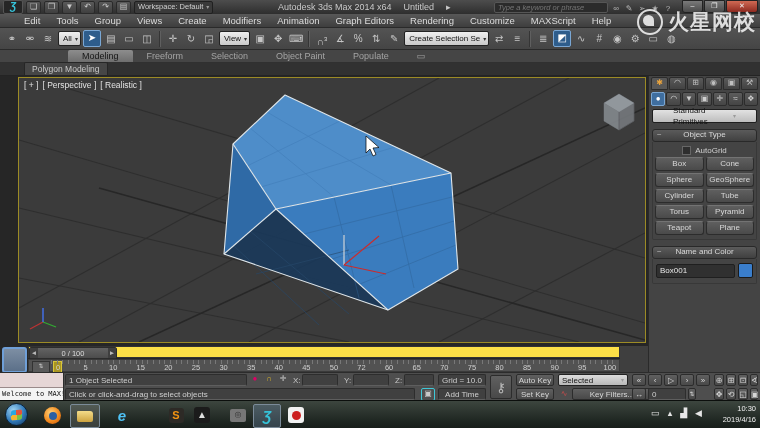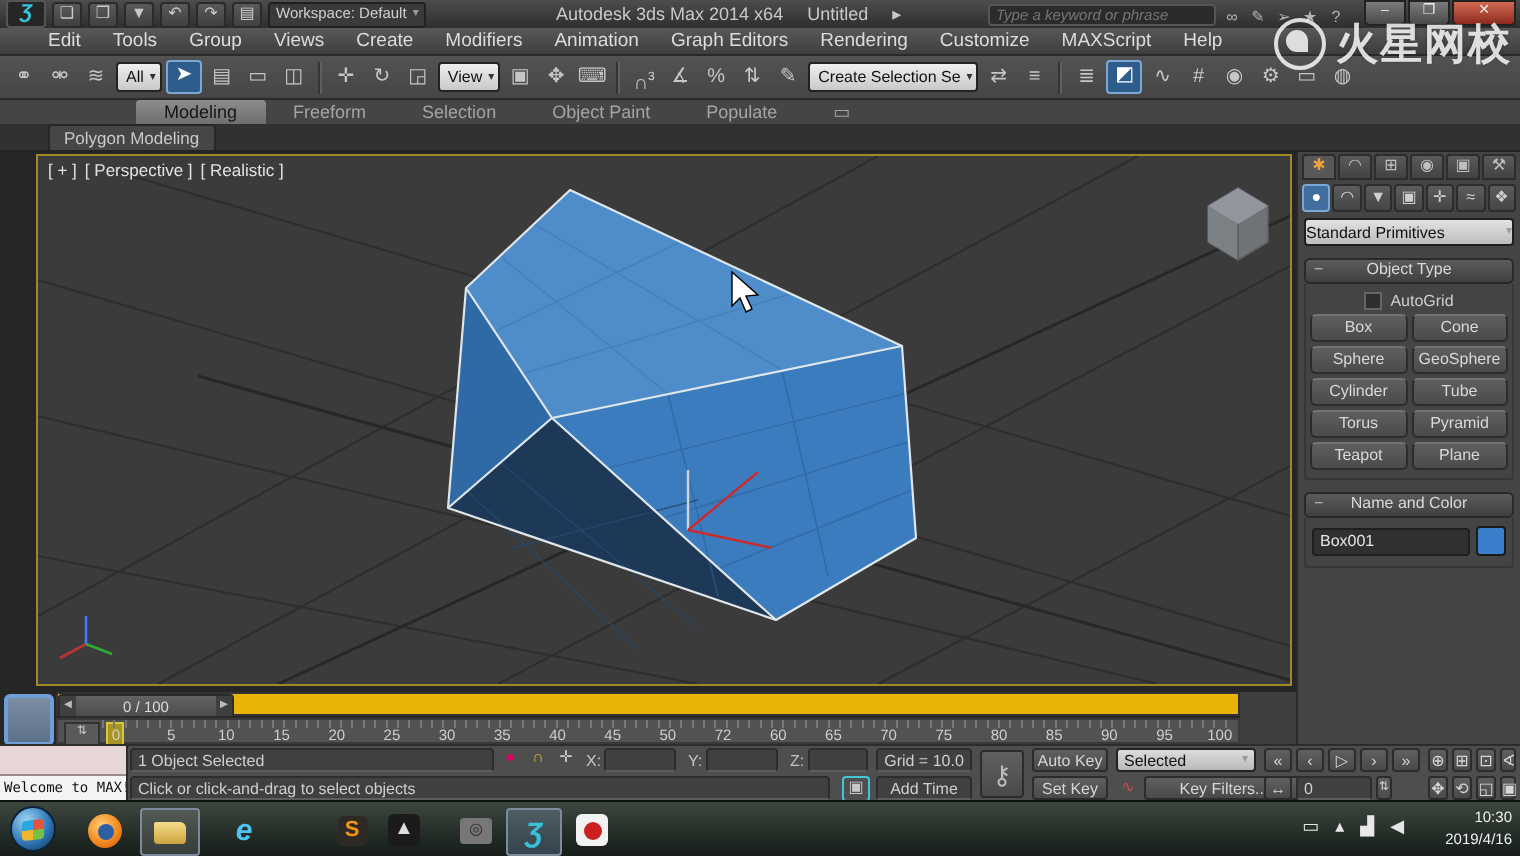--- a/index.html
+++ b/index.html
@@ -60,39 +60,39 @@
   #cmdpanel{left:648px;top:0;width:112px;height:296px;background:#444;border-left:1px solid #2a2a2a;box-sizing:border-box;}
   .ptabs{display:flex;gap:1px;padding:1px 2px;height:12px;}
   .ptab{width:15px;height:11px;background:linear-gradient(#5a5a5a,#424242);border:1px solid #2c2c2c;
     border-radius:2px 2px 0 0;font-size:8px;line-height:10px;text-align:center;color:#bfbfbf;}
   .ptab.active{background:#585858;color:#e8a33d;}
   .pcats{display:flex;gap:1px;padding:2px 2px;height:13px;}
   .pcat{width:13px;height:12px;background:linear-gradient(#5c5c5c,#454545);border:1px solid #2c2c2c;
     border-radius:2px;font-size:8px;line-height:11px;text-align:center;color:#cfcfcf;}
   .pcat.active{background:#3f6e9f;border-color:#7aa7d4;color:#fff;}
   .pdd{margin:2px 3px;height:12px;background:linear-gradient(#e2e2e2,#bdbdbd);border:1px solid #1f1f1f;
-    border-radius:2px;color:#111;font-size:8px;line-height:11px;padding:0 0;display:flex;justify-content:space-between;align-items:center;}
+    border-radius:2px;color:#111;font-size:8px;line-height:11px;padding:0 20px;display:flex;justify-content:space-between;align-items:center;}
   .rollout{margin:6px 3px 0 3px;}
   .rhead{height:11px;background:linear-gradient(#5b5b5b,#404040);border:1px solid #292929;border-radius:3px;
     font-size:8px;color:#d9d9d9;text-align:center;line-height:10px;position:relative;}
   .rhead .rmin{position:absolute;left:4px;top:0;color:#bbb;}
   .rbody{border:1px solid #383838;border-top:none;border-radius:0 0 2px 2px;padding:3px 2px 4px 2px;}
   .agrow{display:flex;align-items:center;gap:4px;justify-content:center;font-size:8px;color:#cfcfcf;height:10px;margin-bottom:2px;}
   .cbx{width:7px;height:7px;background:#2e2e2e;border:1px solid #666;}
   .btngrid{display:grid;grid-template-columns:1fr 1fr;gap:2px;}
   .obtn{height:12px;background:linear-gradient(#5f5f5f,#4a4a4a);border:1px solid #2c2c2c;border-top-color:#737373;
     border-radius:3px;font-size:8px;color:#d8d8d8;text-align:center;line-height:11px;}
   .ncrow{display:flex;gap:3px;align-items:center;padding:1px;}
   .nfield{flex:1;height:12px;background:#303030;border:1px solid #1f1f1f;border-radius:2px;color:#e6e6e6;
     font-size:8px;line-height:11px;padding:0 3px;}
   .swatch{width:13px;height:13px;border:1px solid #1a1a1a;border-radius:2px;}
   
   #vplayout{left:2px;top:271px;width:21px;height:22px;background:linear-gradient(#7d8ea3,#5c7089);
     border:2px solid #6f9fd8;border-radius:3px;}
-  #sliderrow{left:28px;top:270px;width:592px;height:12px;background:#eab308;border:1px solid #333;box-sizing:border-box;}
+  #sliderrow{left:28px;top:270px;width:592px;height:12px;background:#fde047;border:1px solid #333;box-sizing:border-box;}
   .thumb{position:absolute;left:0;top:0;width:86px;height:10px;background:linear-gradient(#636363,#4c4c4c);
     border:1px solid #2c2c2c;border-radius:2px;display:flex;align-items:center;justify-content:space-between;
     font-size:7.5px;color:#ddd;}
   .tarr{width:8px;text-align:center;color:#bbb;font-size:6.5px;background:#3f3f3f;height:100%;line-height:10px;}
   #rulerrow{left:28px;top:283px;width:592px;height:13px;background:#525252;border:1px solid #3a3a3a;box-sizing:border-box;}
   .ticks{position:absolute;left:22px;top:0;right:2px;height:4px;
     background:repeating-linear-gradient(90deg,#787878 0 1px,transparent 1px 5.67px);}
   .tlabels{position:absolute;left:22px;right:2px;top:3px;display:flex;justify-content:space-between;}
   .tlabels span{font-size:7.5px;color:#cfcfcf;width:14px;text-align:center;flex:none;}
   .fmarker{position:absolute;left:24px;top:1px;width:7px;height:10px;background:#a99522;border:1px solid #d9c63a;}

